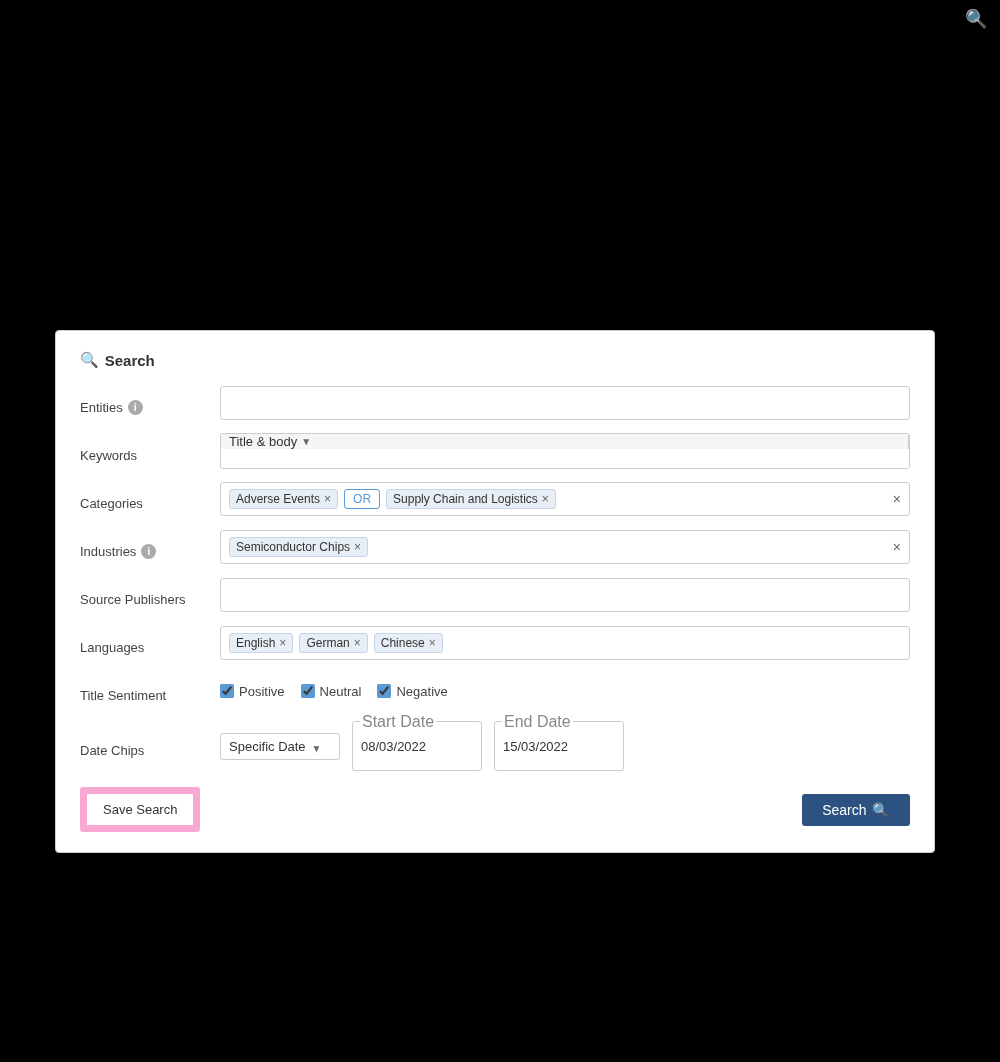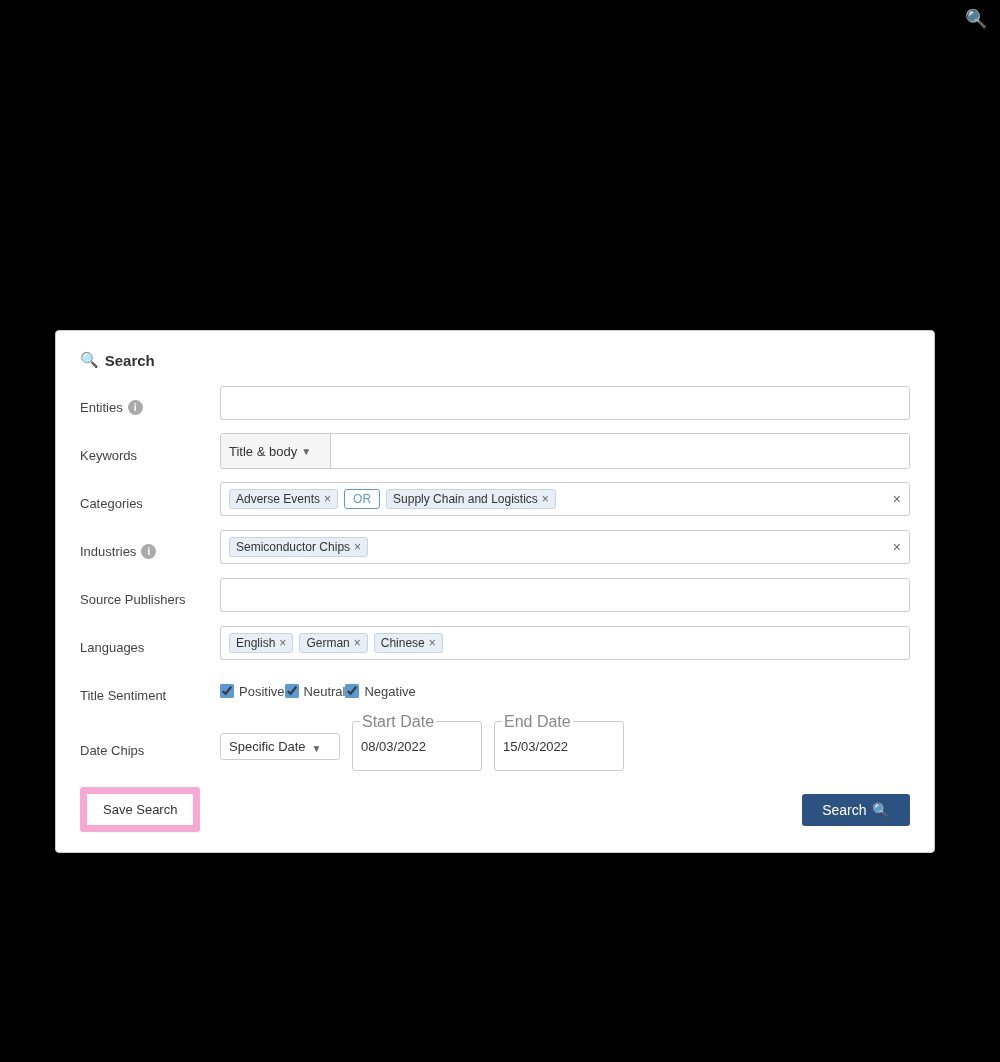--- a/index.html
+++ b/index.html
@@ -93,25 +93,26 @@
       border-radius: 3px;
       padding: 0 8px;
       font-size: 13px;
       color: #333;
       outline: none;
     }
 
     
     .keywords-row {
       display: flex;
-      gap: 10px;
+      gap: 4px;
       width: 100%;
       border: 1px solid #ccc;
       border-radius: 3px;
       overflow: hidden;
+      flex-direction: column;
     }
 
     .keywords-dropdown {
       display: flex;
       align-items: center;
       background: #f5f5f5;
       border-right: 1px solid #ccc;
       padding: 0 8px;
       gap: 4px;
       cursor: pointer;
@@ -186,20 +187,21 @@
       transform: translateY(-50%);
       cursor: pointer;
       color: #666;
       font-size: 14px;
     }
 
     
     .sentiment-row {
       display: flex;
       align-items: flex-end;
+      gap: 16px;
     }
 
     .sentiment-item {
       display: flex;
       align-items: center;
       gap: 5px;
       font-size: 13px;
       color: #444;
     }
 

